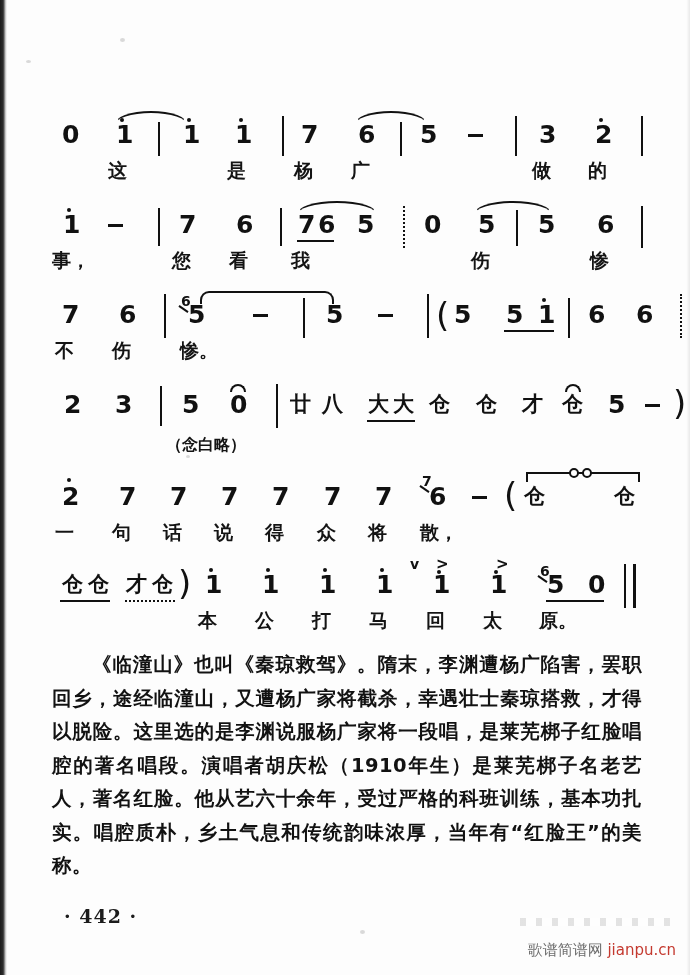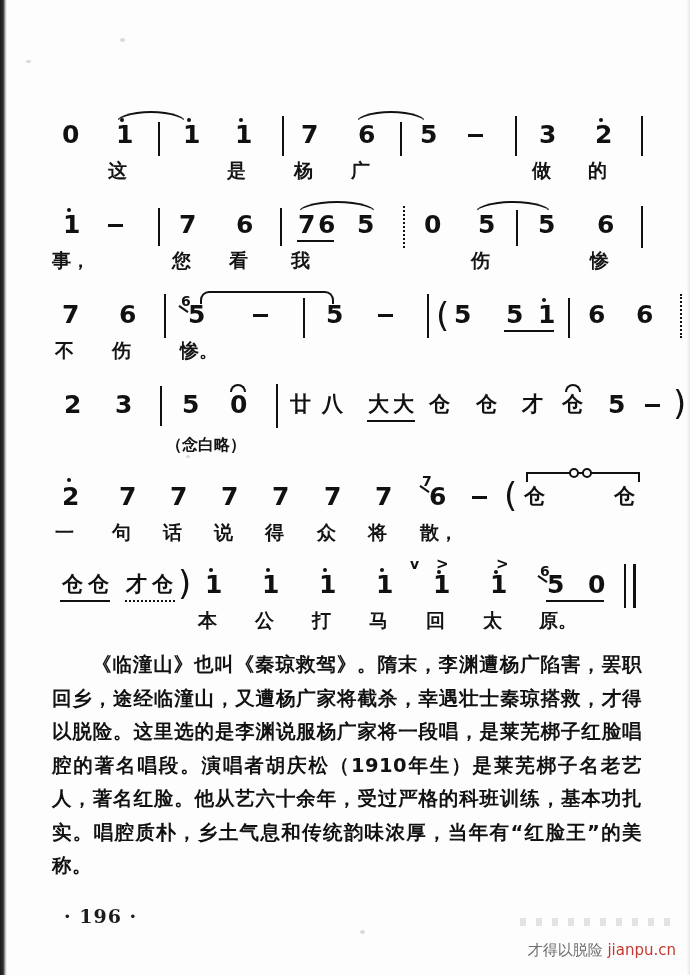--- a/index.html
+++ b/index.html
@@ -542,21 +542,21 @@
     <div class="beam" style="left:498px;top:42px;width:58px;"></div>
 
     <div class="bar dbl" style="left:576px;top:6px;height:44px;"></div>
   </div>
 </div>
 
 <div class="prose">《临潼山》也叫《秦琼救驾》。隋末，李渊遭杨广陷害，罢职回乡，途经临潼山，又遭杨广家将截杀，幸遇壮士秦琼搭救，才得以脱险。这里选的是李渊说服杨广家将一段唱，是莱芜梆子红脸唱腔的著名唱段。演唱者胡庆松（1910年生）是莱芜梆子名老艺人，著名红脸。他从艺六十余年，受过严格的科班训练，基本功扎实。唱腔质朴，乡土气息和传统韵味浓厚，当年有“红脸王”的美称。</div>
 
 <div class="pageno">
   <span>·</span>
-  <span>196</span>
+  <span>442</span>
   <span>·</span>
 </div>
 
 <div class="wm-smudge"></div>
 <div class="watermark">
-  <span class="wm-cn">才得以脱险</span>
+  <span class="wm-cn">歌谱简谱网</span>
   <span class="wm-en">jianpu.cn</span>
 </div>
 
 </body></html>

